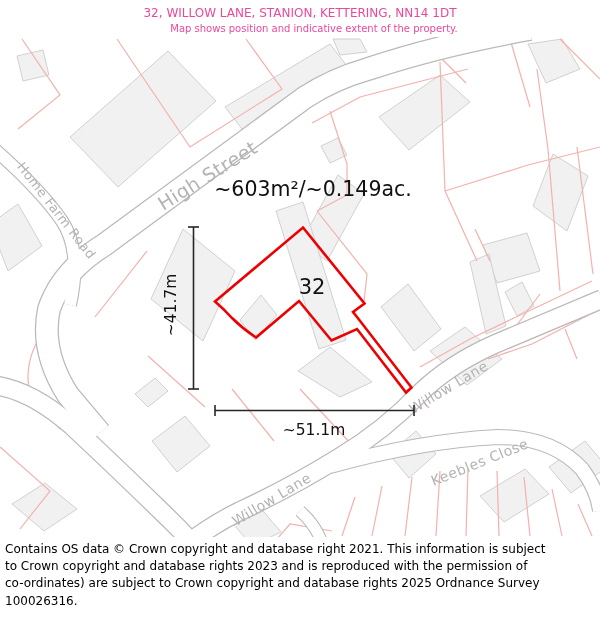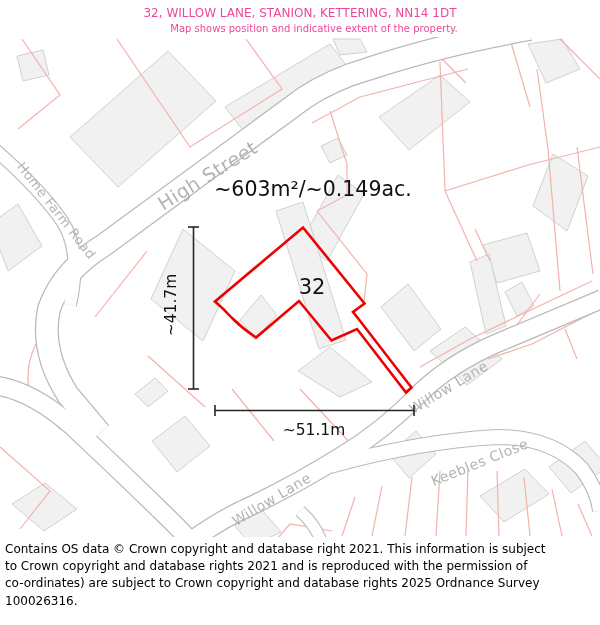--- a/index.html
+++ b/index.html
@@ -134,16 +134,16 @@
     <line class="dim" x1="414" y1="406" x2="414" y2="417"></line>
     <text class="dimtext" x="314" y="436" text-anchor="middle">~51.1m</text>
   </g>
 
   <text class="bigtext" x="313" y="197" font-size="20.5" text-anchor="middle">~603m²/~0.149ac.</text>
   <text class="bigtext" x="312" y="295" font-size="21" text-anchor="middle">32</text>
 </svg>
 
 <div class="footer">
   <div>Contains OS data © Crown copyright and database right 2021. This information is subject</div>
-  <div>to Crown copyright and database rights 2021 and is reproduced with the permission of</div>
+  <div>to Crown copyright and database rights 2023 and is reproduced with the permission of</div>
   <div>co-ordinates) are subject to Crown copyright and database rights 2025 Ordnance Survey</div>
   <div>100026316.</div>
 </div>
 
 </body></html>

